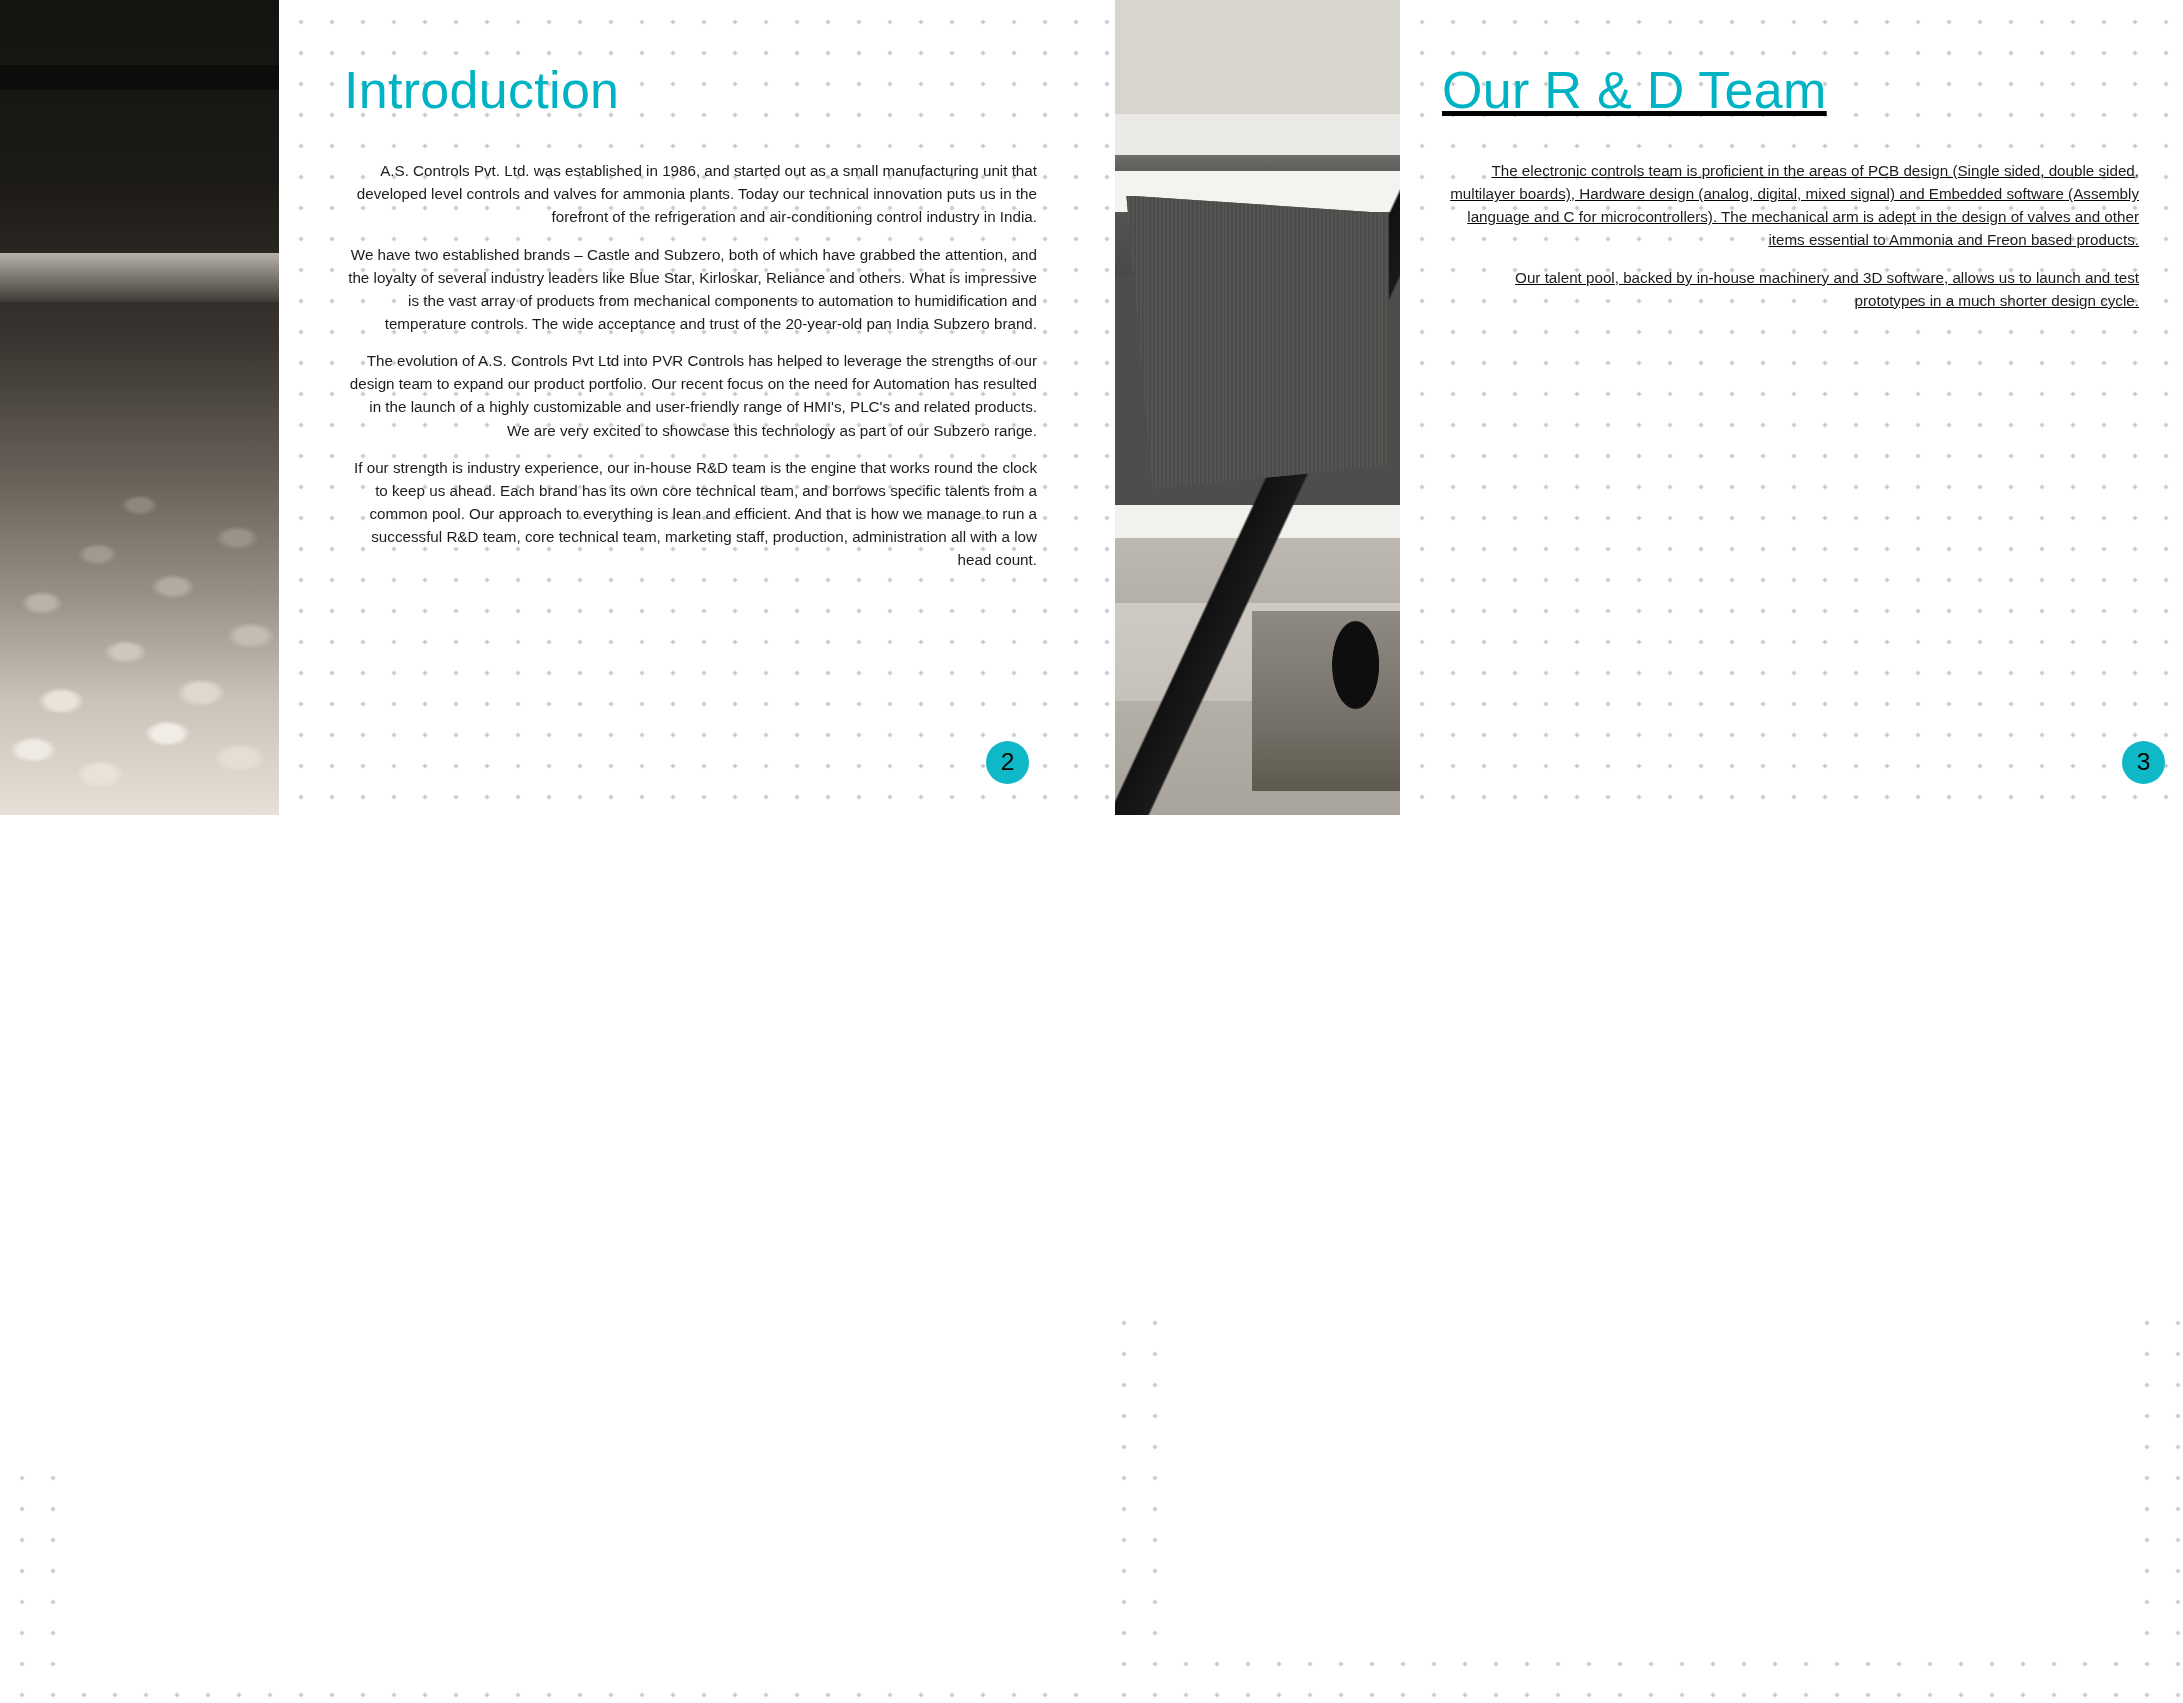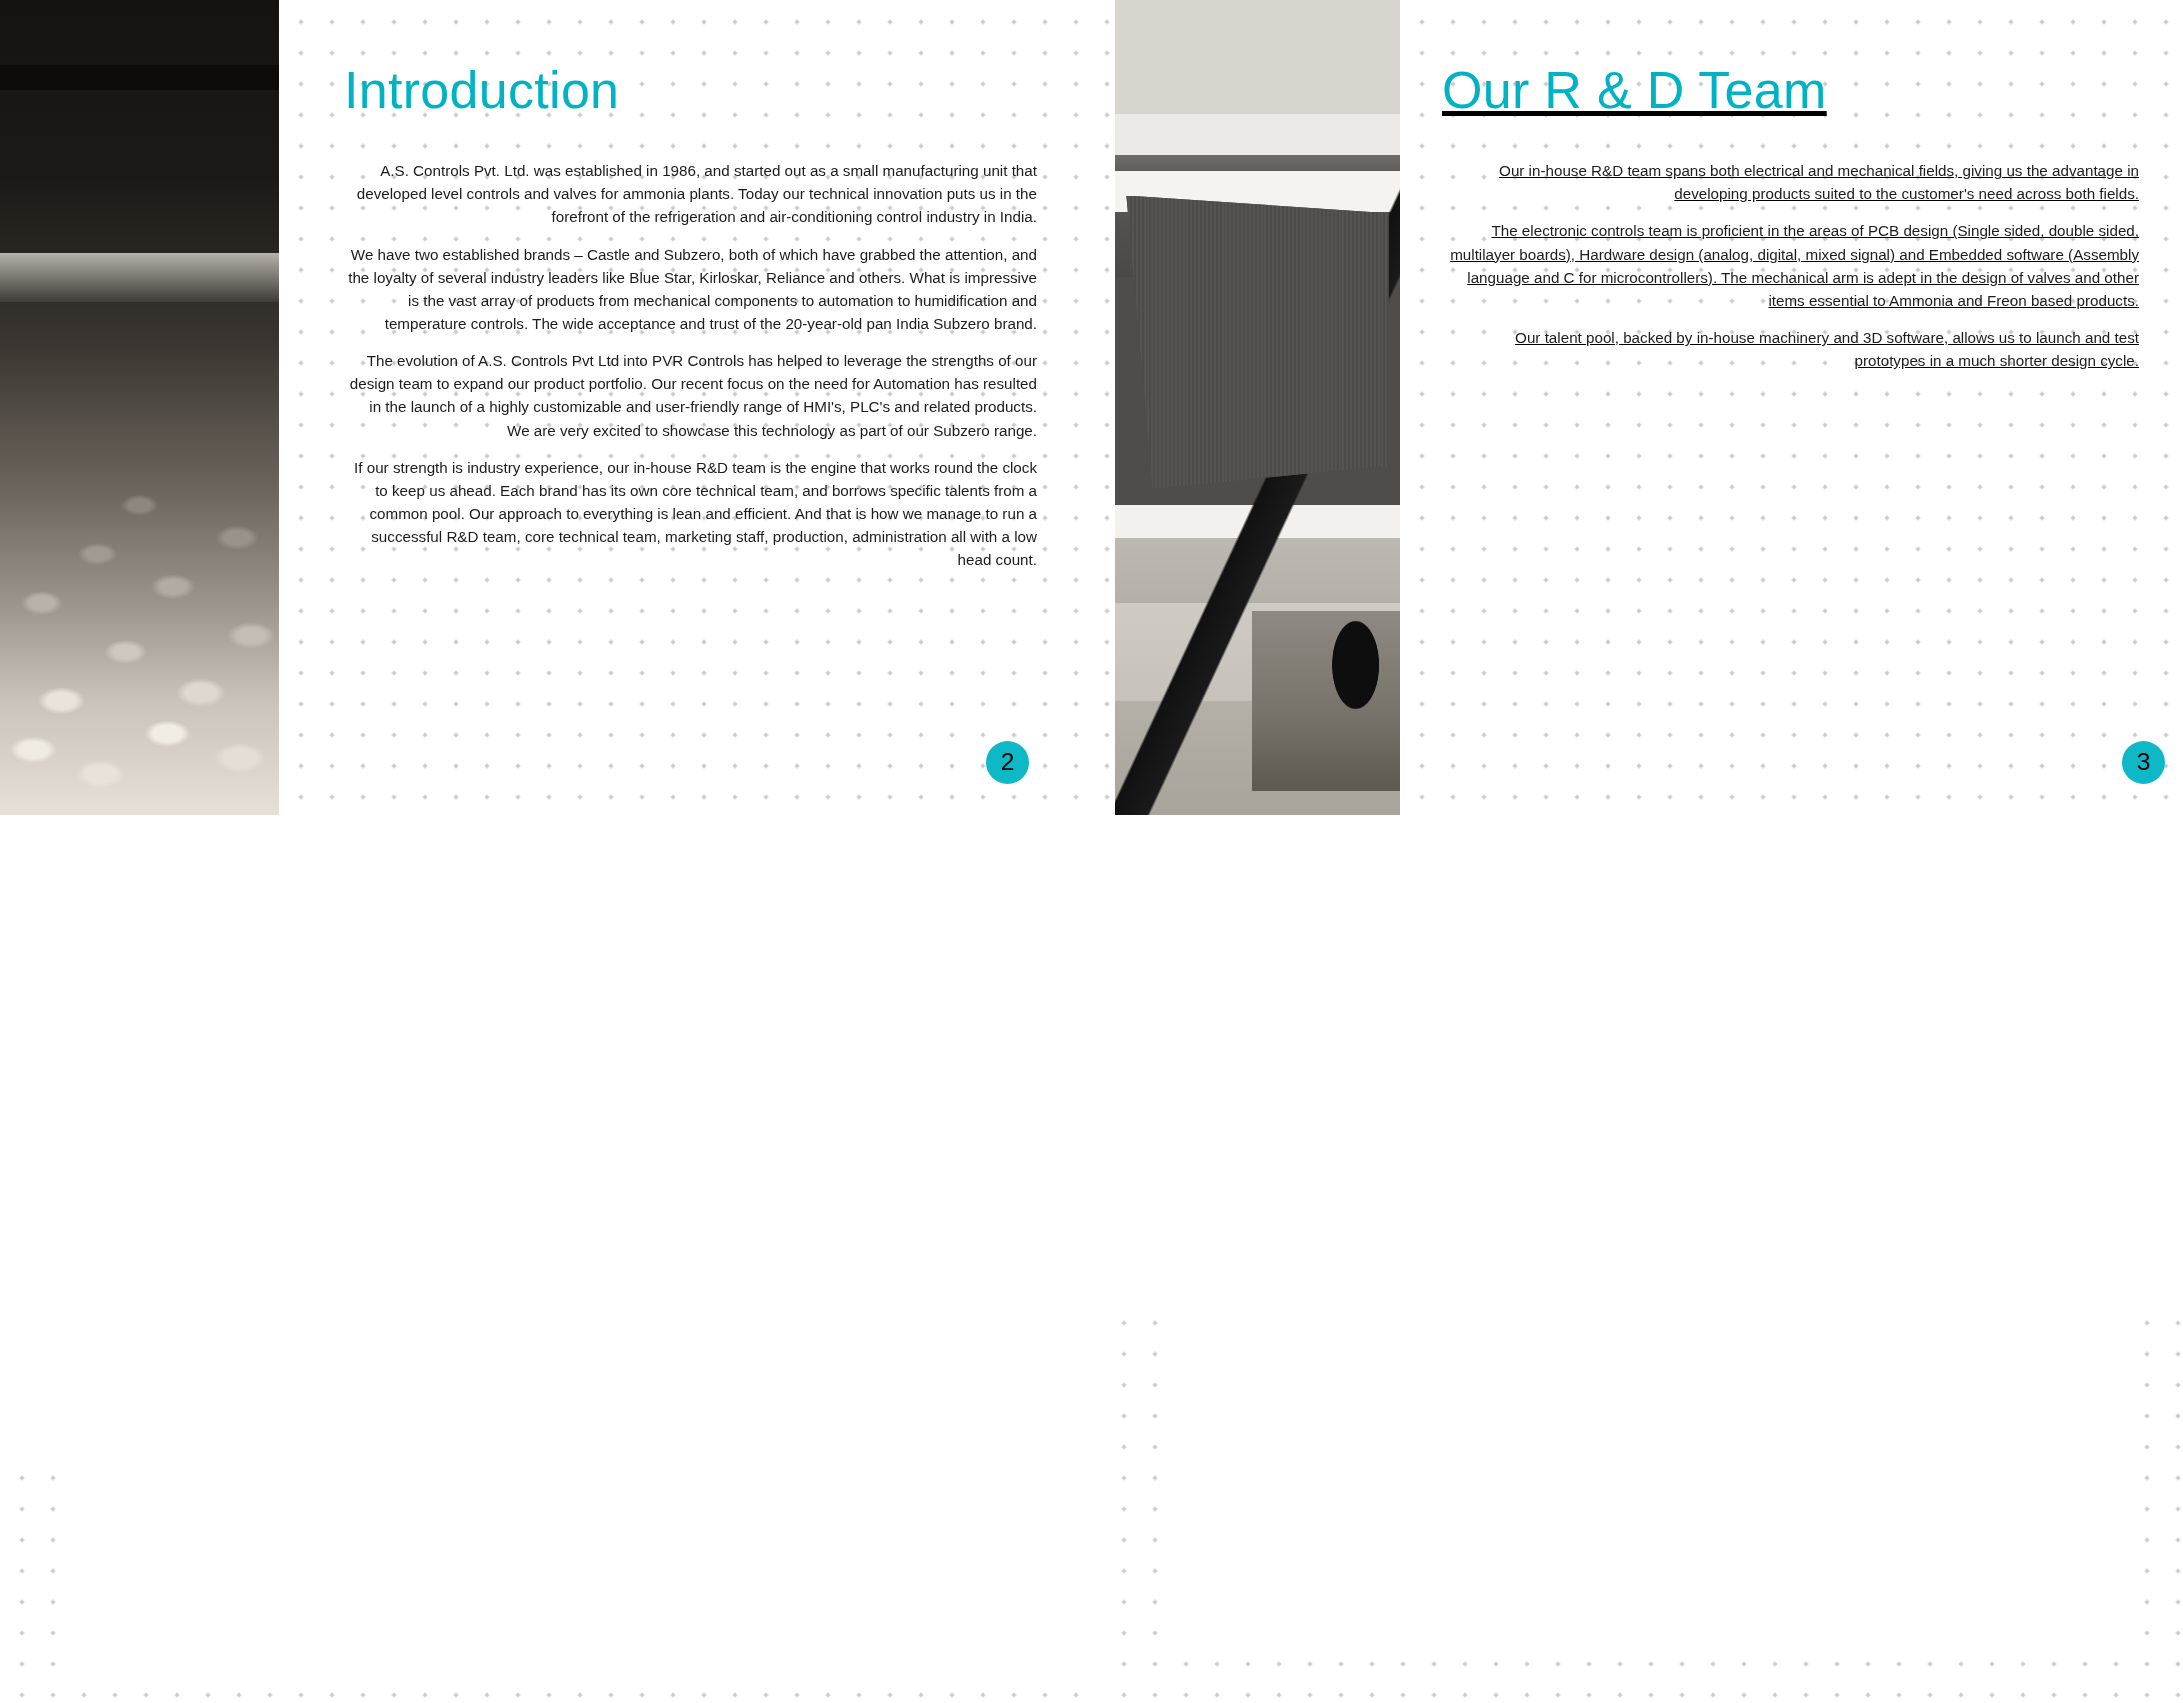--- a/index.html
+++ b/index.html
@@ -131,21 +131,20 @@
 
   <div class="page-num" style="left:986px; top:741px;">2</div>
 
   <div class="dotgrid page-dots" style="left:1400px; top:0; width:783px; height:815px;"></div>
 
   <div class="photo photo-chiller"></div>
 
   <div style="position:absolute; left:1442px; top:64px; width:697px;text-decoration:underline;">
     <div class="page-title">Our R &amp; D Team</div>
     <div class="body-copy" style="margin-top:43px;">
-      <p>Our in-house R&amp;D team spans both electrical and mechanical fields, giving us the advantage in developing products suited to the customer's need across both fields.</p>
       <p>The electronic controls team is proficient in the areas of PCB design (Single sided, double sided, multilayer boards), Hardware design (analog, digital, mixed signal) and Embedded software (Assembly language and C for microcontrollers). The mechanical arm is adept in the design of valves and other items essential to Ammonia and Freon based products.</p>
       <p>Our talent pool, backed by in-house machinery and 3D software, allows us to launch and test prototypes in a much shorter design cycle.</p>
     </div>
   </div>
 
   <div class="page-num" style="left:2122px; top:741px;">3</div>
 </div>
 
 <div id="spread-bottom">
 

